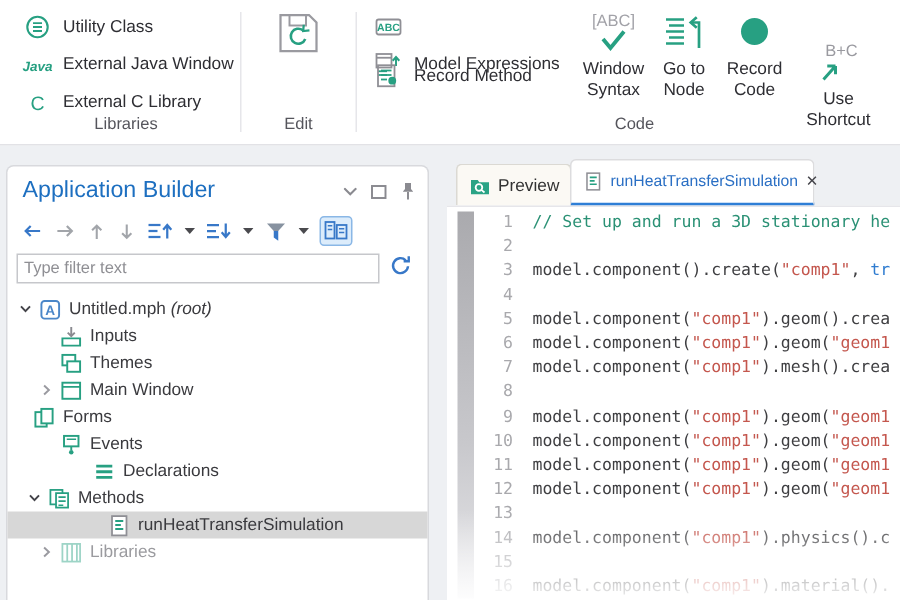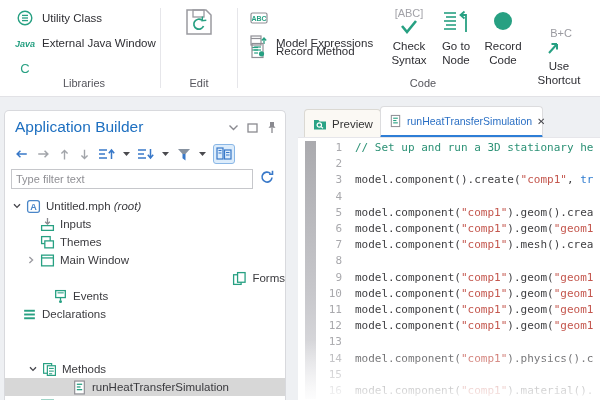--- a/index.html
+++ b/index.html
@@ -83,20 +83,21 @@
         </svg>
     </span>
     <span class="rlb">External Java Window</span>
   </div>
   <div class="rbtn-sm" style="left:12px;top:57px;">
     <span class="ric">
       <svg width="16" height="16" viewBox="0 0 16 16">
           <text x="8" y="13" text-anchor="middle" font-size="13" fill="#27a082" font-family="Liberation Sans,sans-serif">C</text>
         </svg>
     </span>
+    <span class="rlb">External C Library</span>
   </div>
   <div class="rgroup-label" style="left:14px;width:140px;">Libraries</div>
 
   <div class="rsep" style="left:160px;"></div>
 
   <div class="rbtn-lg" style="left:169px;width:60px;">
     <span class="ric">
       <svg width="32" height="32" viewBox="0 0 32 32">
           <path d="M4 4 h19 l5 5 v19 h-24 Z" fill="none" stroke="#9a9aa0" stroke-width="1.5"></path>
           <rect x="10" y="4" width="11" height="7" fill="none" stroke="#9a9aa0" stroke-width="1.3"></rect>
@@ -146,21 +147,21 @@
     <span class="rlb">Record Method</span>
   </div>
 
   <div class="rbtn-lg" style="left:386px;width:46px;">
     <span class="ric">
       <svg width="42" height="34" viewBox="0 0 42 34">
           <text x="21" y="12" text-anchor="middle" font-size="11" fill="#a2a2a8" font-family="Liberation Sans,sans-serif">[ABC]</text>
           <path d="M14 21 l5 6 l9 -11" fill="none" stroke="#27a082" stroke-width="2.6"></path>
         </svg>
     </span>
-    <span class="rlb">Check Syntax</span>
+    <span class="rlb">Window Syntax</span>
   </div>
   <div class="rbtn-lg" style="left:480px;width:46px;">
     <span class="ric">
       <svg width="32" height="32" viewBox="0 0 32 32">
           <circle cx="16" cy="15" r="9" fill="#27a082"></circle>
         </svg>
     </span>
     <span class="rlb">Record Code</span>
   </div>
   <div class="rbtn-lg" style="left:434px;width:44px;">
@@ -337,56 +338,56 @@
           </svg>
         </span>
         <span class="ticon">
           <svg width="15" height="15" viewBox="0 0 14 14">
             <rect x="1.5" y="2" width="11" height="10" fill="none" stroke="#27a082" stroke-width="1.2"></rect>
             <line x1="1.5" y1="4.6" x2="12.5" y2="4.6" stroke="#27a082" stroke-width="1.2"></line>
           </svg>
         </span>
         <span class="tlabel">Main Window</span>
       </div>
-      <div class="tree-row" style="padding-left: 18px; justify-content: flex-end;">
+      <div class="tree-row" style="">
         <span class="chev"></span>
         <span class="ticon">
           <svg width="15" height="15" viewBox="0 0 14 14">
             <rect x="1.5" y="3.5" width="7" height="9" fill="#fff" stroke="#27a082" stroke-width="1.2"></rect>
             <rect x="5.2" y="1.5" width="7" height="9" fill="#fff" stroke="#27a082" stroke-width="1.2"></rect>
           </svg>
         </span>
         <span class="tlabel">Forms</span>
       </div>
-      <div class="tree-row" style="padding-left: 31px;">
+      <div class="tree-row" style="padding-left: 18px;">
         <span class="chev"></span>
         <span class="ticon">
           <svg width="15" height="15" viewBox="0 0 14 14">
             <rect x="2.5" y="1.5" width="9" height="6.5" fill="none" stroke="#27a082" stroke-width="1.2"></rect>
             <line x1="4.2" y1="3.6" x2="10" y2="3.6" stroke="#27a082"></line>
             <line x1="7" y1="8" x2="7" y2="10.3" stroke="#27a082" stroke-width="1.2"></line>
             <circle cx="7" cy="11.6" r="1.4" fill="#27a082"></circle>
           </svg>
         </span>
         <span class="tlabel">Events</span>
       </div>
-      <div class="tree-row" style="">
+      <div class="tree-row" style=" margin-left: 40px;">
         <span class="chev"></span>
         <span class="ticon">
           <svg width="15" height="15" viewBox="0 0 14 14">
             <g stroke="#27a082" stroke-width="1.8">
               <line x1="2" y1="3.5" x2="12" y2="3.5"></line>
               <line x1="2" y1="7" x2="12" y2="7"></line>
               <line x1="2" y1="10.5" x2="12" y2="10.5"></line>
             </g>
           </svg>
         </span>
         <span class="tlabel">Declarations</span>
       </div>
-      <div class="tree-row" style="padding-left: 20px; margin-top: 37px;">
+      <div class="tree-row" style="padding-left: 10px;">
         <span class="chev">
           <svg width="10" height="10" viewBox="0 0 10 10">
             <path d="M2 3.2 L5 6.4 L8 3.2" fill="none" stroke="#44444a" stroke-width="1.3"></path>
           </svg>
         </span>
         <span class="ticon">
           <svg width="15" height="15" viewBox="0 0 14 14">
             <rect x="1.5" y="1.5" width="7.5" height="9" fill="#fff" stroke="#27a082" stroke-width="1.1"></rect>
             <rect x="5" y="3.5" width="7.5" height="9" fill="#fff" stroke="#27a082" stroke-width="1.1"></rect>
             <g stroke="#27a082" stroke-width="1">

